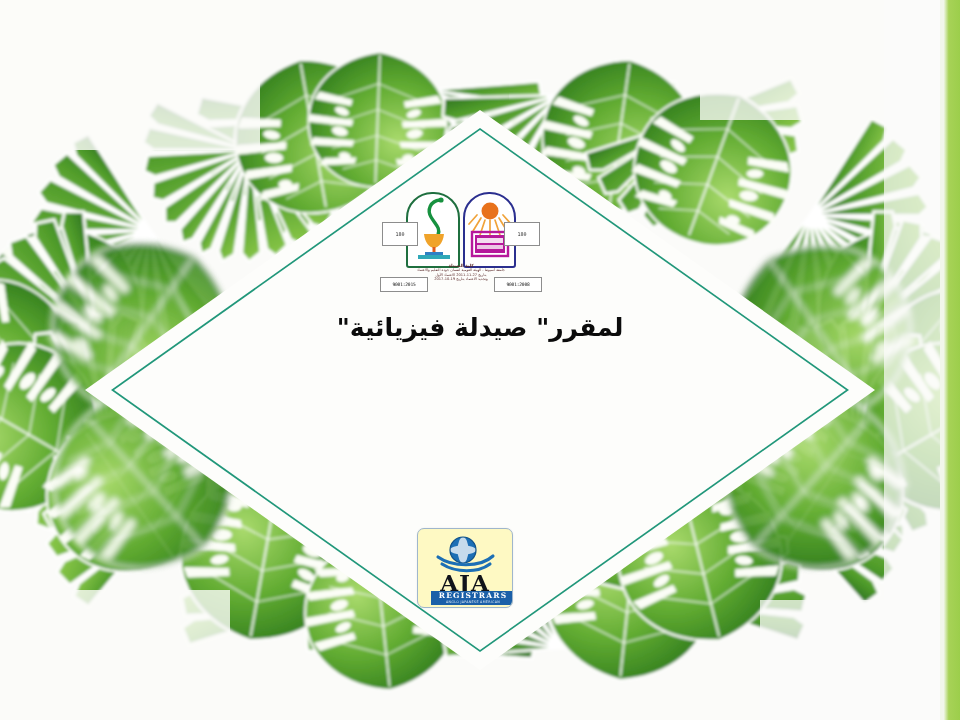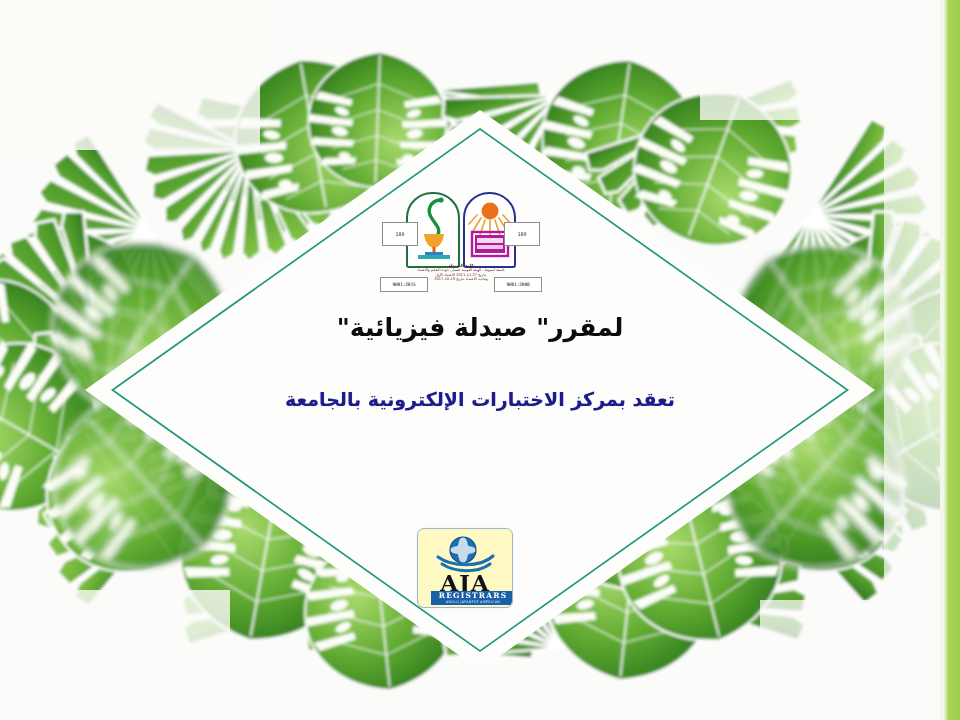--- a/index.html
+++ b/index.html
@@ -343,21 +343,20 @@
       <div class="crest-caption">
         <b>كلية الصيدلة</b><br>
         <span>جامعة أسيوط - الهيئة القومية لضمان جودة التعليم والاعتماد</span><br>
         <span>بتاريخ 27-11-2011 الاعتماد الأول</span><br>
         <span>وتجديد الاعتماد بتاريخ 19-10-2017</span>
       </div>
     </div>
 
     <div id="textblock">
       <p class="line" id="hl-black">لمقرر" صيدلة فيزيائية"</p>
-      <p class="line" id="hl-blue">تعقد بمركز الاختبارات الإلكترونية بالجامعة</p>
     </div>
 
     <div id="aja">
       <svg class="globe" viewBox="0 0 66 38">
         <circle cx="31" cy="15" r="13" fill="#1c6fb5"></circle>
         <g fill="#ffffff" opacity=".75">
           <ellipse cx="31" cy="15" rx="13" ry="4.6"></ellipse>
           <ellipse cx="31" cy="15" rx="5.4" ry="13"></ellipse>
         </g>
         <circle cx="31" cy="15" r="13" fill="none" stroke="#0f4f87" stroke-width="1.2"></circle>

